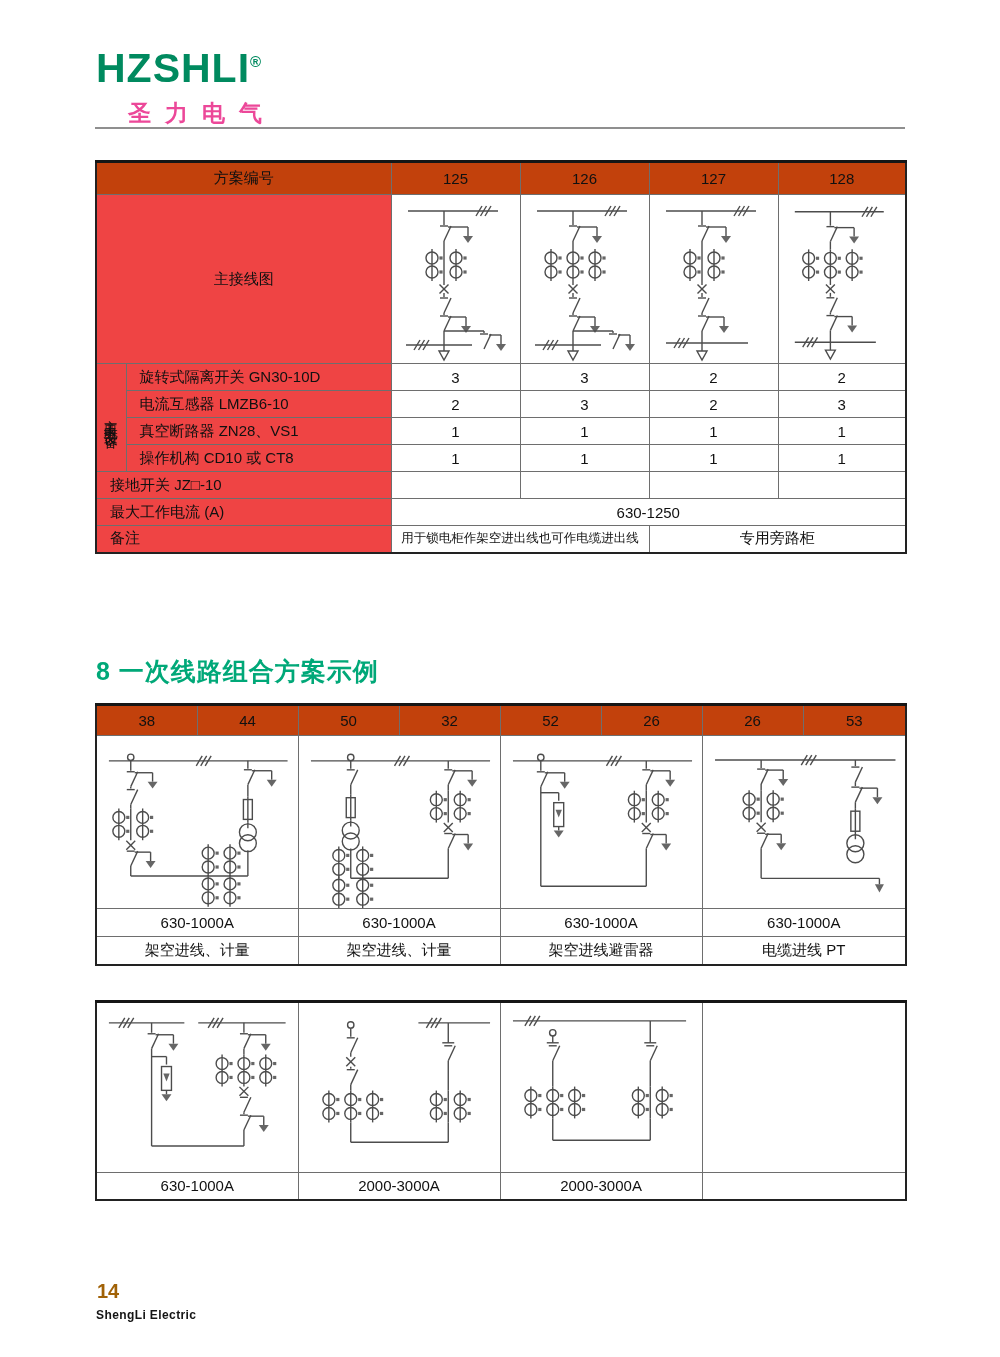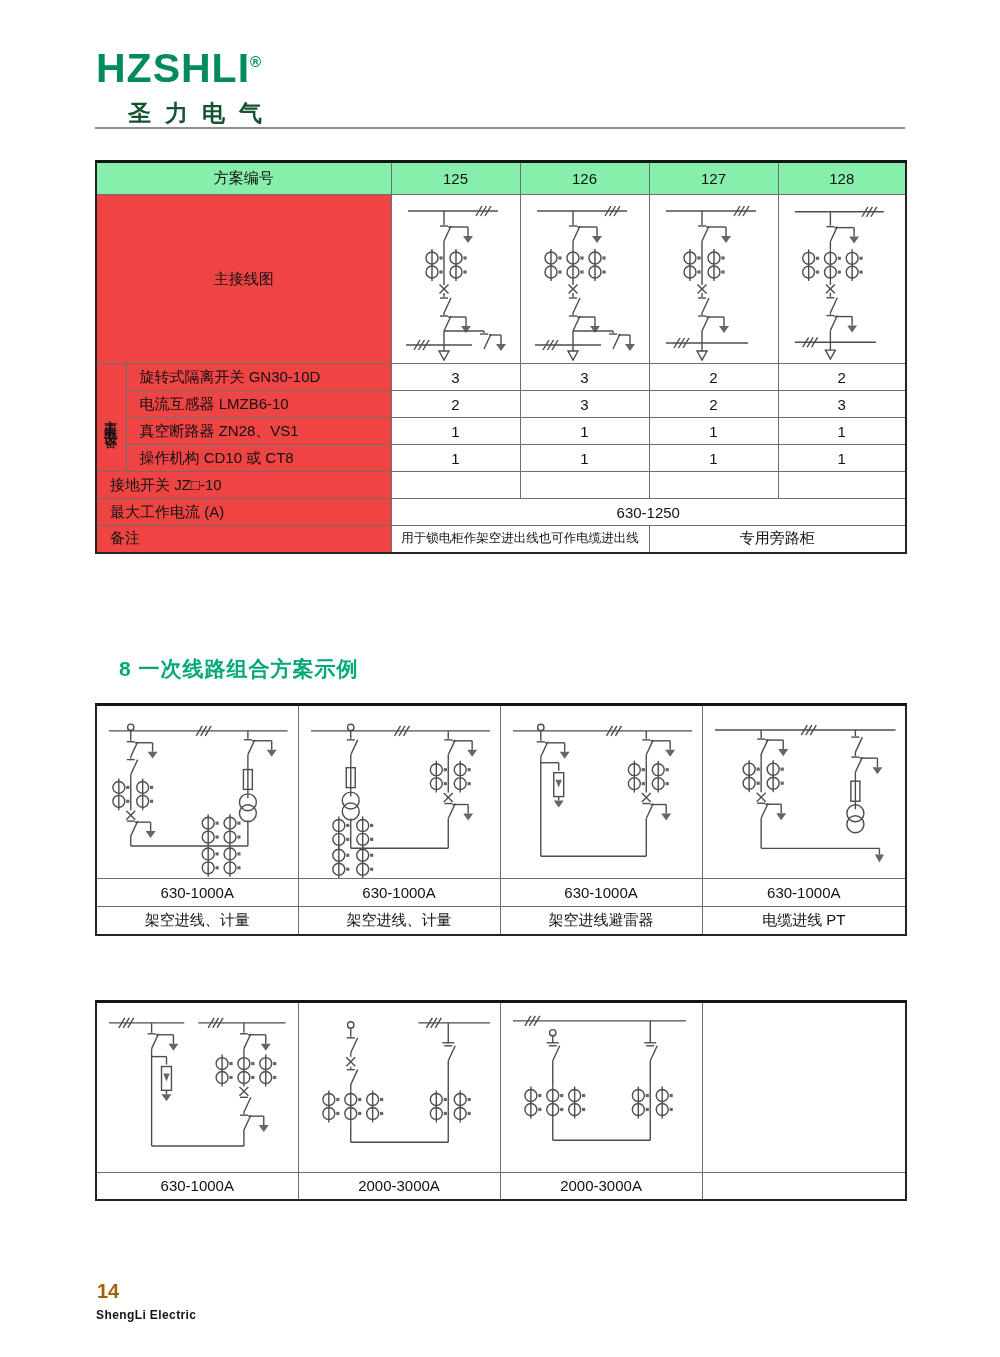--- a/index.html
+++ b/index.html
@@ -2,28 +2,28 @@
 <html><head>
 <meta charset="utf-8">
 <style>
   html,body{margin:0;padding:0;background:#ffffff;}
   .page{position:relative;width:928px;height:1357px;background:#fff;overflow:hidden;
         font-family:"Liberation Sans","DejaVu Sans",sans-serif;color:#111;}
   
   .logo{position:absolute;left:96px;top:48px;}
   .logo-en{font-size:41px;font-weight:800;color:#008A5F;letter-spacing:1px;line-height:1;}
   .logo-en sup{font-size:15px;font-weight:700;}
-  .logo-cn{font-size:23px;font-weight:700;color:#14532d;letter-spacing:14px;margin:9px 0 0 32px;
+  .logo-cn{font-size:23px;font-weight:700;color:#ec4899;letter-spacing:14px;margin:9px 0 0 32px;
            font-family:Liberation Serif, serif;}
   .rule{position:absolute;left:95px;top:127px;width:810px;height:2px;background:#8f8f8f;}
   
   .t{border-collapse:collapse;table-layout:fixed;width:810px;font-size:15px;color:#111;
      position:absolute;left:95px;border:2px solid #222;border-top:3px solid #161616;}
   .t td{border:1px solid #6e6e6e;text-align:center;vertical-align:middle;padding:0;overflow:hidden;}
-  .hd td{background:#86efac;}
+  .hd td{background:#c2410c;}
   .lbl{background:#ef4444;}
   .eq{text-align:left !important;padding-left:13px !important;}
   .vlabel{writing-mode:vertical-rl;text-orientation:upright;letter-spacing:3px;font-size:14px;}
   .sm{font-size:12.5px;}
   .t1{top:160px;}
   .t1 tr{height:27px;}
   .t1 tr.hd{height:33px;}
   .t1 tr.dgr{height:168px;}
   .t2{top:703px;}
   .t2 tr.hd{height:31px;}
@@ -34,21 +34,21 @@
   .t3 tr.hd{height:33px;}
   .t3 tr.dgr{height:170px;}
   .t3 tr.cur{height:27px;}
   .t3 tr.cap{height:28px;}
   .dg{background:#fff;}
   .dg svg{display:block;width:100%;height:100%;}
   .t svg line,.t svg circle,.t svg rect,.t svg polygon{stroke:#4c4c4c;stroke-width:1.4;fill:none;}
   .t svg .f{fill:#666;stroke:none;}
   .t svg .o{fill:#fff;stroke:#4c4c4c;}
   
-  .sec{position:absolute;left:96px;top:655px;font-size:21px;font-weight:700;color:#00A878;letter-spacing:1px;margin-left:23px;}
+  .sec{position:absolute;left:96px;top:655px;font-size:25px;font-weight:700;color:#00A878;letter-spacing:1px;}
   .pageno{position:absolute;left:97px;top:1280px;font-size:20px;font-weight:700;color:#a16207;}
   .pagename{position:absolute;left:96px;top:1308px;font-size:12px;font-weight:700;letter-spacing:0.4px;color:#141414;}
 </style>
 </head>
 <body>
 
 <div class="page">
 
   <div class="logo">
     <div class="logo-en"><span>HZSHLI</span><sup>®</sup></div>
@@ -334,20 +334,30 @@
       <col style="width:101px">
         <col style="width:101px">
         <col style="width:101px">
         <col style="width:101px">
       <col style="width:101px">
         <col style="width:101px">
         <col style="width:101px">
         <col style="width:103px">
     </colgroup>
     <tbody>
+        <tr class="hd">
+      <td>38</td>
+      <td>44</td>
+      <td>50</td>
+      <td>32</td>
+      <td>52</td>
+      <td>26</td>
+      <td>26</td>
+      <td>53</td>
+    </tr>
     <tr class="dgr">
       <td colspan="2" class="dg">
             <svg viewBox="0 0 202 172">
               <line x1="12" y1="24" x2="192" y2="24"></line>
               <line x1="100" y1="29" x2="106" y2="19"></line>
               <line x1="104.5" y1="29" x2="110.5" y2="19"></line>
               <line x1="109" y1="29" x2="115" y2="19"></line>
               <circle cx="34" cy="20.5" r="3.2"></circle>
               <line x1="34" y1="24" x2="34" y2="34"></line>
               <line x1="30" y1="35" x2="38" y2="35"></line>

